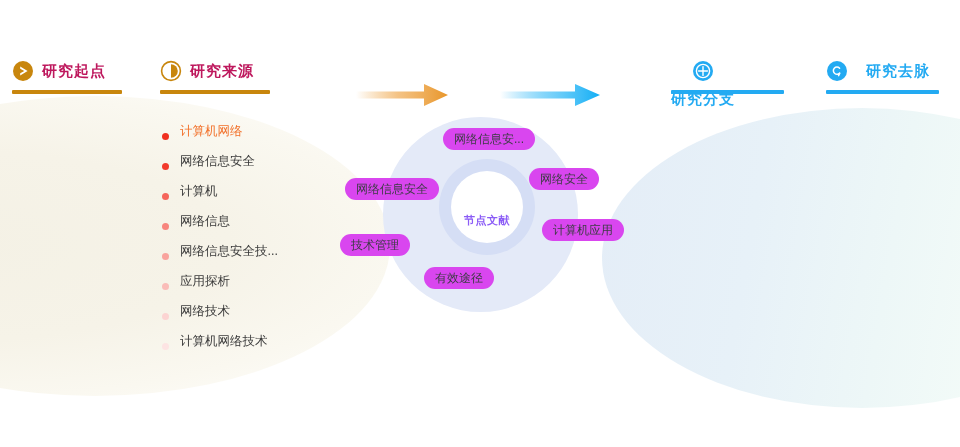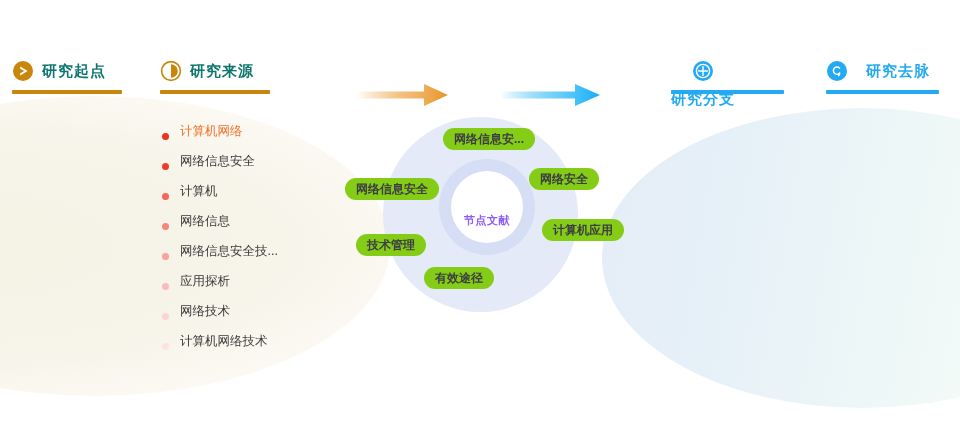--- a/index.html
+++ b/index.html
@@ -88,21 +88,21 @@
     width: 22px;
     height: 22px;
     flex: 0 0 22px;
   }
   .sec-title {
     font-size: 15px;
     font-weight: bold;
     letter-spacing: 1px;
     white-space: nowrap;
   }
-  .sec-head.orange .sec-title { color: #0f766e; }
+  .sec-head.orange .sec-title { color: #be185d; }
   .sec-head.blue   .sec-title { color: #23aaf2; }
 
   .sec-bar {
     position: absolute;
     height: 4px;
     border-radius: 1px;
   }
   .sec-bar.orange { background: #c8860d; }
   .sec-bar.blue   { background: #23aaf2; }
 
@@ -142,30 +142,29 @@
   .src-item.highlight .src-label { color: #f2712b; }
 
   
   .arrow { position: absolute; }
   #arrow-orange { left: 356px; top: 82px; }
   #arrow-blue   { left: 500px; top: 82px; }
 
   
   .pill {
     position: absolute;
-    background: #84cc16;
+    background: #d946ef;
     color: #3c3c44;
     border-radius: 11px;
     font-size: 12px;
     line-height: 22px;
     height: 22px;
     padding: 0 11px;
     white-space: nowrap;
     box-sizing: border-box;
-    font-weight: bold;
   }
 </style>
 </head>
 <body>
 
 <div id="stage">
 
   <div class="blob" id="blob-left"></div>
   <div class="blob" id="blob-right"></div>
   <div class="blob" id="blob-center"></div>
@@ -277,17 +276,17 @@
     </div>
     <div class="src-item">
       <span class="src-dot" style="background:#fde4e3"></span>
       <span class="src-label">计算机网络技术</span>
     </div>
   </div>
 
   <div class="pill" style="left:443px; top:128px;">网络信息安...</div>
   <div class="pill" style="left:345px; top:178px;">网络信息安全</div>
   <div class="pill" style="left:529px; top:168px;">网络安全</div>
-  <div class="pill" style="left:356px; top:234px;text-align:right;">技术管理</div>
+  <div class="pill" style="left:340px; top:234px;text-align:right;">技术管理</div>
   <div class="pill" style="left:542px; top:219px;">计算机应用</div>
   <div class="pill" style="left:424px; top:267px;">有效途径</div>
 
 </div>
 
 </body></html>

